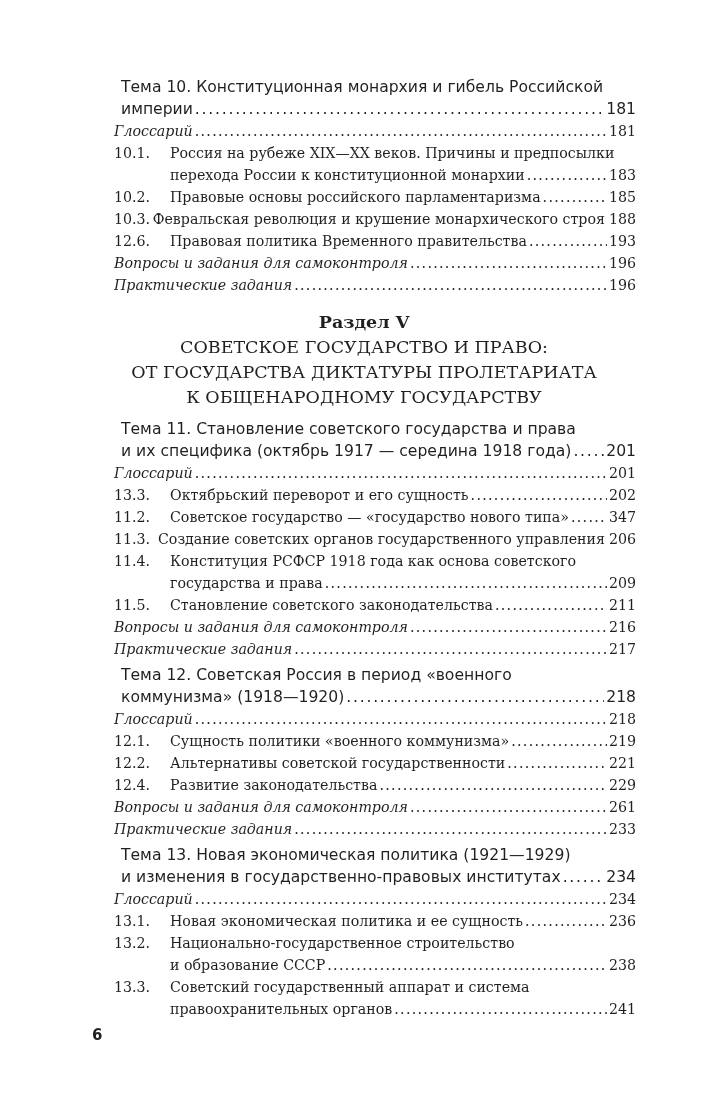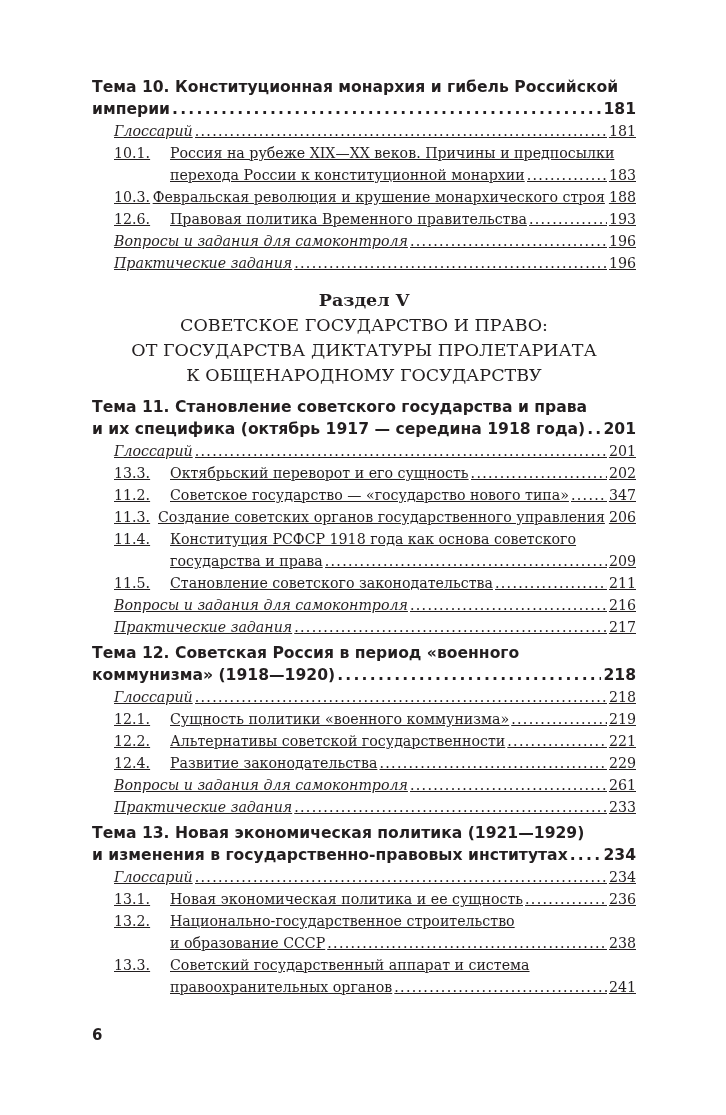--- a/index.html
+++ b/index.html
@@ -4,24 +4,24 @@
 <style>
   html, body { margin:0; padding:0; background:#ffffff; }
   body { width:726px; height:1115px; position:relative; overflow:hidden; color:#231f20;
          font-family:"DejaVu Serif","Liberation Serif",serif; }
   .page { position:absolute; left:92px; top:76px; width:544px; }
   .row { display:flex; align-items:flex-end; font-size:14.2px; line-height:22px; }
   .row .txt { white-space:nowrap; }
   .row .dots { flex:1; overflow:hidden; white-space:nowrap; margin:0 2px; letter-spacing:1px; }
   .row .dots::before { content:". . . . . . . . . . . . . . . . . . . . . . . . . . . . . . . . . . . . . . . . . . . . . . . . . . . . . . . . . . . . . . . . . . . . . . . . . . . . . . . . . . . . . . . . . . . . . . . . . . . . . . . . . . . . . . . . . . . . . . . . . . ."; letter-spacing:-1.6px; }
   .row .pg { white-space:nowrap; }
-  .topic { font-family:"DejaVu Sans","Liberation Sans",sans-serif; font-weight:bold; font-size:15.6px; line-height:22px; }
+  .topic { font-family:"DejaVu Sans","Liberation Sans",sans-serif; font-weight:normal; font-size:15.6px; line-height:22px;margin-left:29px; }
   .topic .l1 { display:block; }
   .topic .row { font-size:15.6px; }
-  .sub { padding-left:22px;text-decoration:underline; }
+  .sub { padding-left:22px; }
   .sub.it .txt { font-style:italic; }
   .sub.num .lbl { display:inline-block; width:56px; white-space:nowrap; }
   .sub .cont { padding-left:56px; }
   .section { text-align:center; font-size:17.5px; line-height:25px; margin:14px 0 8px 0; }
   .section .sh { font-weight:bold; }
   .block { margin-bottom:4px; }
   .pagenum { position:absolute; left:92px; top:1026px; font-family:"DejaVu Sans","Liberation Sans",sans-serif; font-weight:bold; font-size:15px; }
 </style>
 </head>
 <body>
@@ -47,20 +47,26 @@
           <span class="lbl">10.1.</span>
           <span class="txt">Россия на рубеже XIX—XX веков. Причины и предпосылки</span>
         </div>
       <div class="row cont">
           <span class="txt">перехода России к конституционной монархии</span>
           <span class="dots"></span>
           <span class="pg">183</span>
         </div>
     </div>
     <div class="row sub num">
+        <span class="lbl">10.2.</span>
+        <span class="txt">Правовые основы российского парламентаризма</span>
+        <span class="dots"></span>
+        <span class="pg">185</span>
+      </div>
+    <div class="row sub num">
         <span class="lbl">10.3.</span>
         <span class="txt">Февральская революция и крушение монархического строя</span>
         <span class="dots"></span>
         <span class="pg">188</span>
       </div>
     <div class="row sub num">
         <span class="lbl">12.6.</span>
         <span class="txt">Правовая политика Временного правительства</span>
         <span class="dots"></span>
         <span class="pg">193</span>

